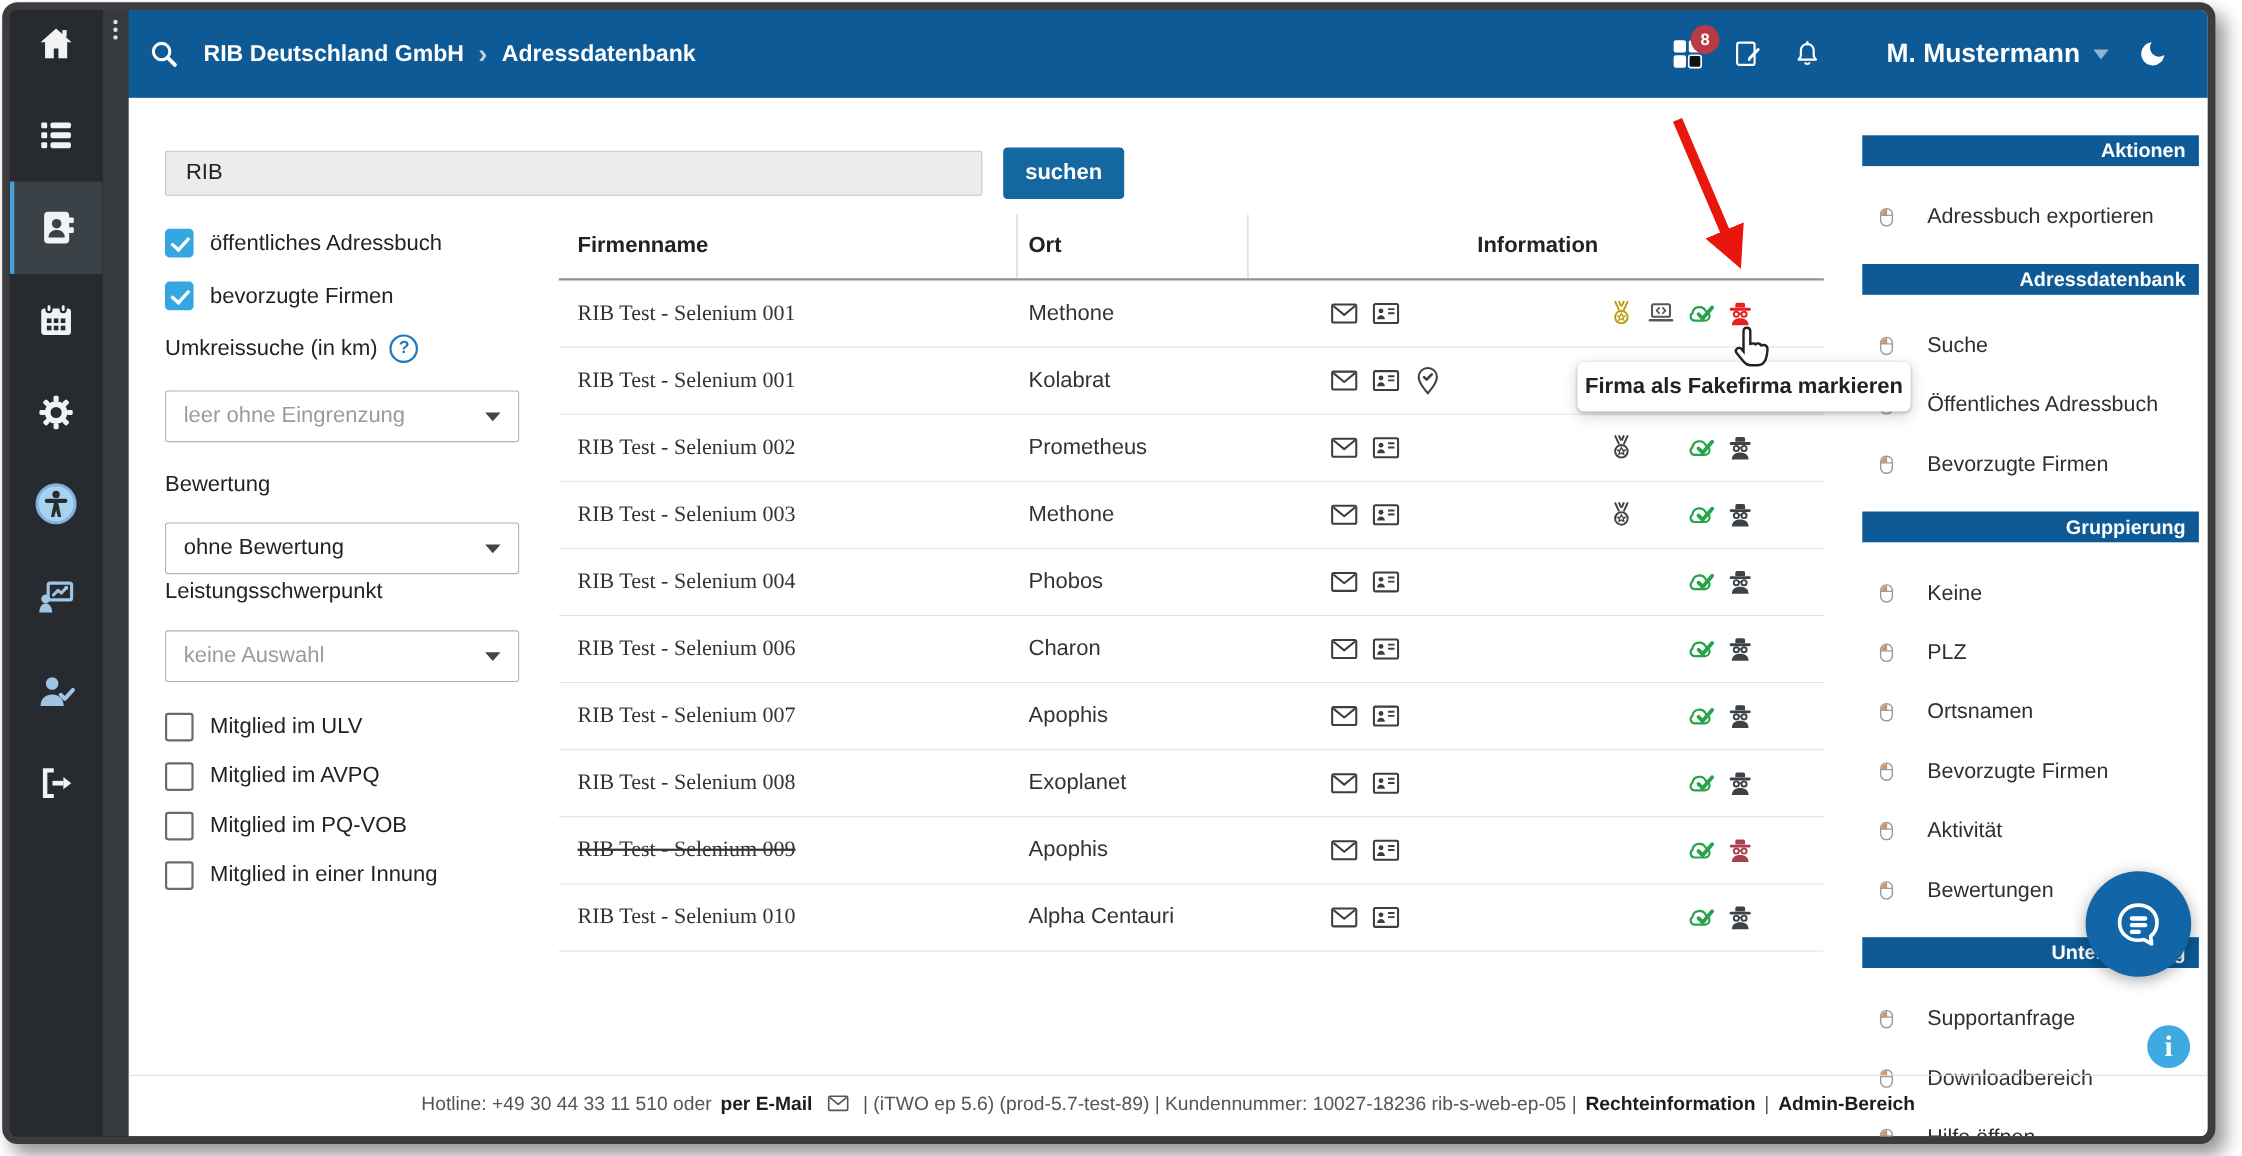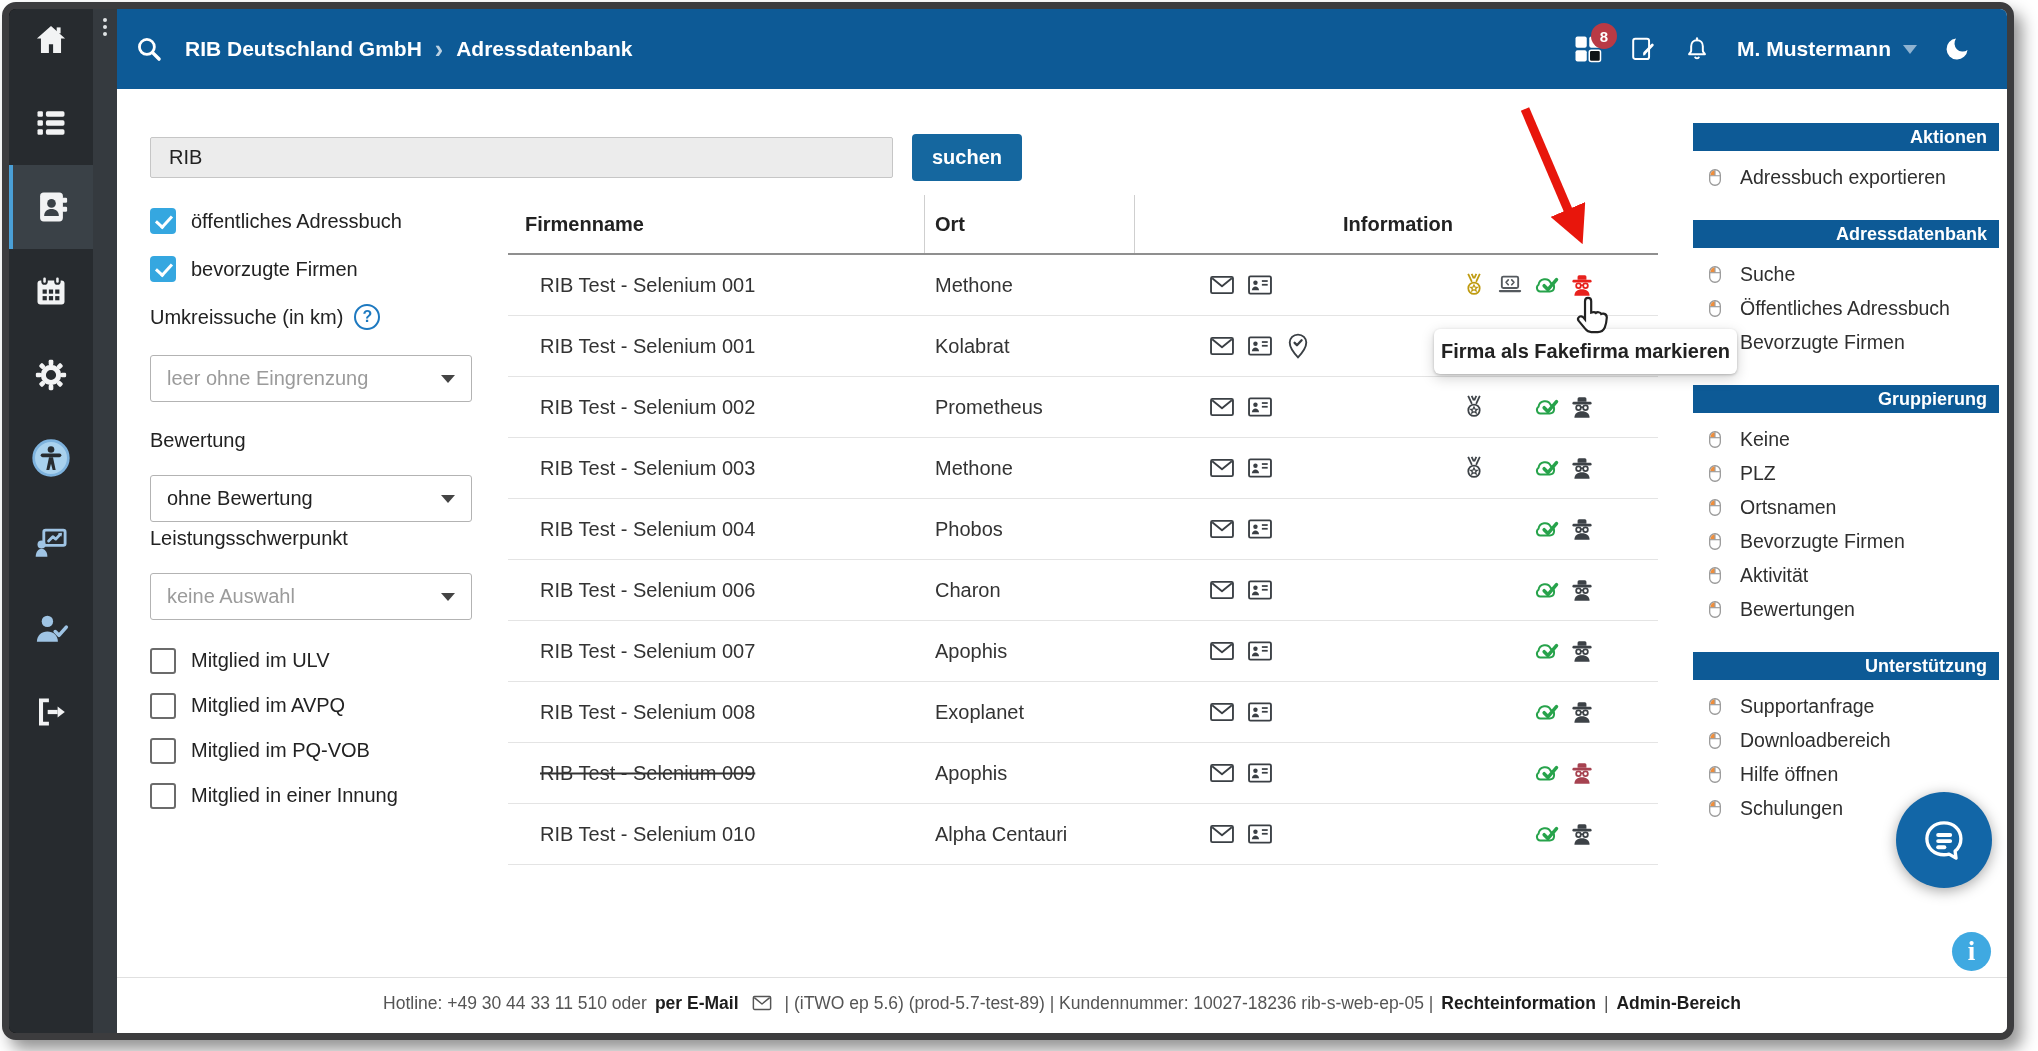--- a/index.html
+++ b/index.html
@@ -17,21 +17,21 @@
   
   .main{display:flex;flex-direction:column;width:1890px;flex:none;background:#fff;}
   .topbar{height:80px;background:#0d5a96;display:flex;align-items:center;padding:0 36px 0 18px;color:#fff;flex:none;}
   .topbar .tic{width:28px;height:28px;color:#fff;display:block;}
   .crumb{font-weight:bold;font-size:21px;margin-left:22px;}
   .chev{color:rgba(255,255,255,.72);font-size:25px;margin:0 13px;font-weight:bold;}
   .top-right{margin-left:auto;display:flex;align-items:center;gap:26px;}
   .gridwrap{position:relative;width:30px;height:30px;}
   .gridwrap .tic{width:30px;height:30px;}
   .badge{position:absolute;top:-11px;right:-14px;width:26px;height:26px;border-radius:50%;background:#b93a45;color:#fff;font-size:15px;font-weight:bold;display:flex;align-items:center;justify-content:center;}
-  .username{font-weight:bold;font-size:21px;}
+  .username{font-weight:bold;font-size:24px;margin-left:32px;}
   .caret{width:0;height:0;border-left:7px solid transparent;border-right:7px solid transparent;border-top:9px solid #8fb3d1;margin-left:2px;}
   .moon{width:26px;height:26px;}
   .content{position:relative;flex:1;background:#fff;}
   
   .search-input{position:absolute;left:33px;top:48px;width:743px;height:41px;background:#ececec;border:1px solid #c6c6c6;border-radius:2px;font-size:20px;color:#222;padding:0 18px;box-sizing:border-box;font-family:"Liberation Sans",sans-serif;}
   .btn-suchen{position:absolute;left:795px;top:45px;width:110px;height:47px;background:#15679f;color:#fff;border:none;border-radius:4px;font-size:20px;font-weight:bold;cursor:pointer;font-family:"Liberation Sans",sans-serif;}
   
   .cb{width:26px;height:26px;box-sizing:border-box;flex:none;cursor:pointer;}
   .cb.checked{background:#35a7e0;border-radius:4px;position:relative;}
   .cb.checked::after{content:"";position:absolute;left:9px;top:4px;width:7px;height:13px;border:solid #fff;border-width:0 3px 3px 0;transform:rotate(42deg);}
@@ -50,34 +50,34 @@
   
   .table{position:absolute;left:391px;top:106px;width:1150px;}
   .thead{position:relative;height:58px;border-bottom:2px solid #8f8f8f;}
   .thead .hcell{position:absolute;top:50%;transform:translateY(-50%);font-weight:bold;font-size:20px;color:#222;}
   .h-name{left:17px;}
   .h-ort{left:427px;}
   .h-info{left:810px;width:160px;text-align:center;}
   .vline{position:absolute;top:0;bottom:0;width:1px;background:#cfcfcf;}
   .row{height:60px;border-bottom:1px solid #e4e4e4;position:relative;cursor:pointer;}
   .row .cell{position:absolute;top:50%;transform:translateY(-50%);font-size:20px;color:#333;white-space:nowrap;}
-  .row .name{left:32px;}
+  .row .name{left:17px;font-family:Liberation Serif, serif;}
   .row .ort{left:427px;}
   .row.strike .name{text-decoration:line-through;}
   .cicons{position:absolute;left:700px;top:50%;transform:translateY(-50%);display:flex;gap:10px;}
   .ricons{position:absolute;right:58px;top:50%;transform:translateY(-50%);display:flex;}
   .slot{width:36px;display:flex;justify-content:center;align-items:center;}
   .ic{width:28px;height:28px;display:block;cursor:pointer;}
   .ic-dark{color:#3d4247}.ic-dark2{color:#3a3f44}.ic-gold{color:#bf9b10}.ic-green{color:#27a34b}
   .ic-red{color:#e8211d}.ic-darkred{color:#a64250}.ic-gray{color:#54595e}
   
   .rpanel{position:absolute;left:1576px;top:34px;width:306px;}
   .rp-bar{height:28px;background:#0d5a96;color:#fff;font-weight:bold;font-size:18px;display:flex;align-items:center;justify-content:flex-end;padding-right:12px;}
   .rp-items{padding:9px 0 26px;}
-  .rp-item{height:34px;display:flex;align-items:center;gap:16px;padding-left:13px;font-size:19.5px;color:#2f2f2f;cursor:pointer;}
+  .rp-item{height:34px;display:flex;align-items:center;gap:28px;padding-left:13px;font-size:19.5px;color:#2f2f2f;cursor:pointer;margin-top:20px;}
   .ic-mouse{width:18px;height:23px;flex:none;display:block;}
   
   .tooltip{position:absolute;left:1317px;top:240px;width:303px;height:45px;background:#fff;border-radius:6px;box-shadow:0 1px 3px rgba(0,0,0,.22),0 4px 14px rgba(0,0,0,.18);display:flex;align-items:center;justify-content:center;font-weight:bold;font-size:20px;color:#222;z-index:30;}
   .arrow-svg{position:absolute;left:1380px;top:6px;width:170px;height:190px;z-index:40;pointer-events:none;}
   .cursor-svg{position:absolute;left:1452px;top:203px;width:50px;height:50px;z-index:45;pointer-events:none;}
   
   .fab{position:absolute;left:1779px;top:703px;width:96px;height:96px;border-radius:50%;background:#1266a7;box-shadow:0 3px 14px rgba(0,0,0,.35);display:flex;align-items:center;justify-content:center;cursor:pointer;z-index:20;}
   .fab svg{width:58px;height:58px;display:block;}
   .info-btn{position:absolute;left:1835px;top:843px;width:39px;height:39px;border-radius:50%;background:#3fa9e1;color:#fff;display:flex;align-items:center;justify-content:center;font-family:"Liberation Serif",serif;font-weight:bold;font-size:27px;cursor:pointer;z-index:20;}
   .footer-line{position:absolute;left:0;right:0;top:888px;border-top:1px solid #e0e0e0;}

